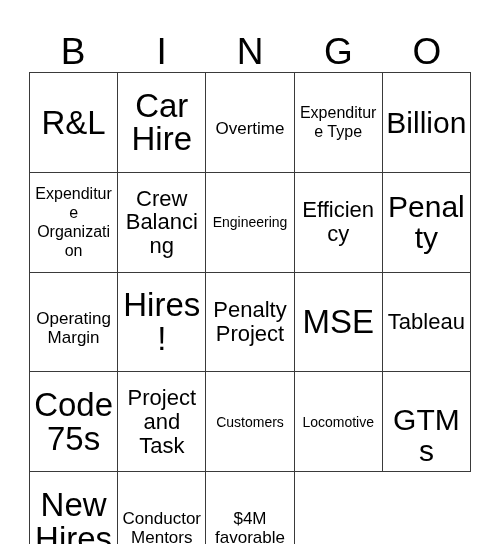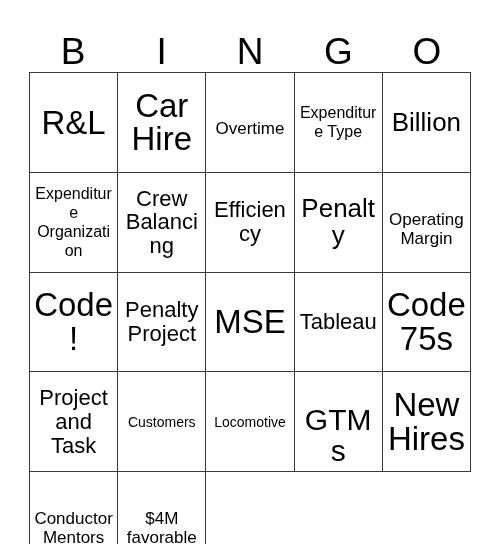--- a/index.html
+++ b/index.html
@@ -81,21 +81,21 @@
     width: 100%;
     line-height: 1.06;
     word-wrap: break-word;
     overflow-wrap: break-word;
     color: #000000;
   }
 
   
   .sz-xxl .cell-text { font-size: 33px; line-height: 1.02; }
   .sz-xl  .cell-text { font-size: 30px; line-height: 1.03; margin-top: 28px; }
-  .sz-lg  .cell-text { font-size: 26px; line-height: 1.05; text-align: center; }
+  .sz-lg  .cell-text { font-size: 30px; line-height: 1.05; text-align: center; }
   .sz-md  .cell-text { font-size: 22px; line-height: 1.08; }
   .sz-sm  .cell-text { font-size: 17px; line-height: 1.12; margin-top: 13px; }
   .sz-xs  .cell-text { font-size: 14px; line-height: 1.16; }
   .sz-xxs .cell-text { font-size: 16px; line-height: 1.2; }
 </style>
 </head>
 <body>
 
 <div id="card">
 
@@ -122,31 +122,34 @@
       </div>
       <div class="cell sz-lg">
         <span class="cell-text">Billion</span>
       </div>
       <div class="cell sz-xxs">
         <span class="cell-text">Expenditure Organization</span>
       </div>
       <div class="cell sz-md">
         <span class="cell-text">Crew Balancing</span>
       </div>
+      <div class="cell sz-xs">
+        <span class="cell-text">Engineering</span>
+      </div>
       <div class="cell sz-md">
         <span class="cell-text">Efficiency</span>
       </div>
       <div class="cell sz-lg">
         <span class="cell-text">Penalty</span>
       </div>
       <div class="cell sz-sm">
         <span class="cell-text">Operating Margin</span>
       </div>
       <div class="cell sz-xxl">
-        <span class="cell-text">Code!</span>
+        <span class="cell-text">Hires!</span>
       </div>
       <div class="cell sz-md">
         <span class="cell-text">Penalty Project</span>
       </div>
       <div class="cell sz-xxl">
         <span class="cell-text">MSE</span>
       </div>
       <div class="cell sz-md">
         <span class="cell-text">Tableau</span>
       </div>

